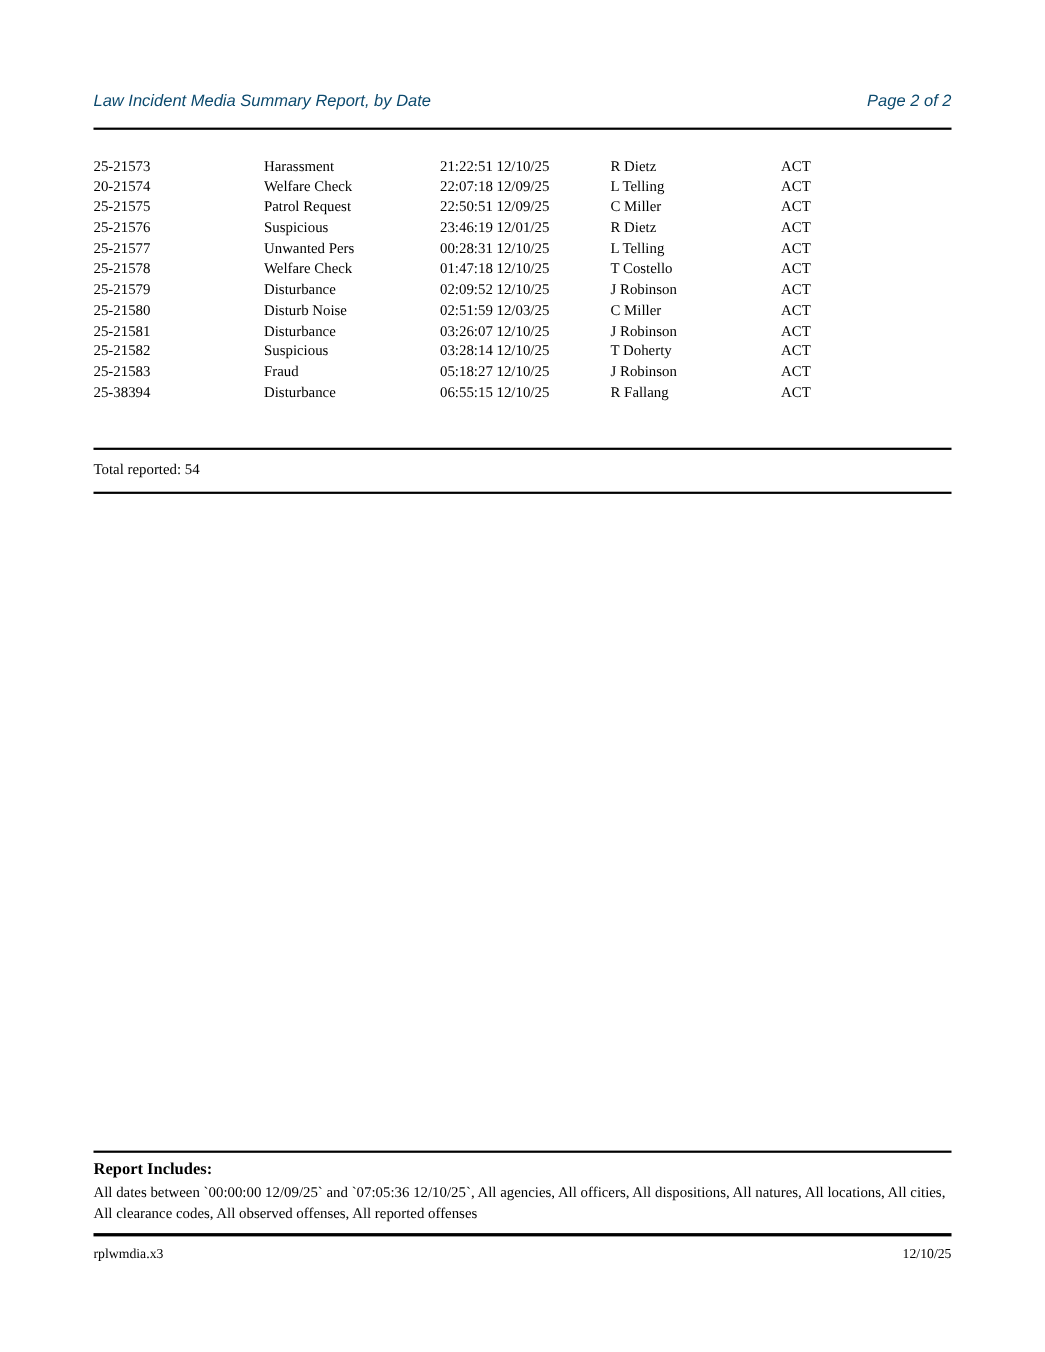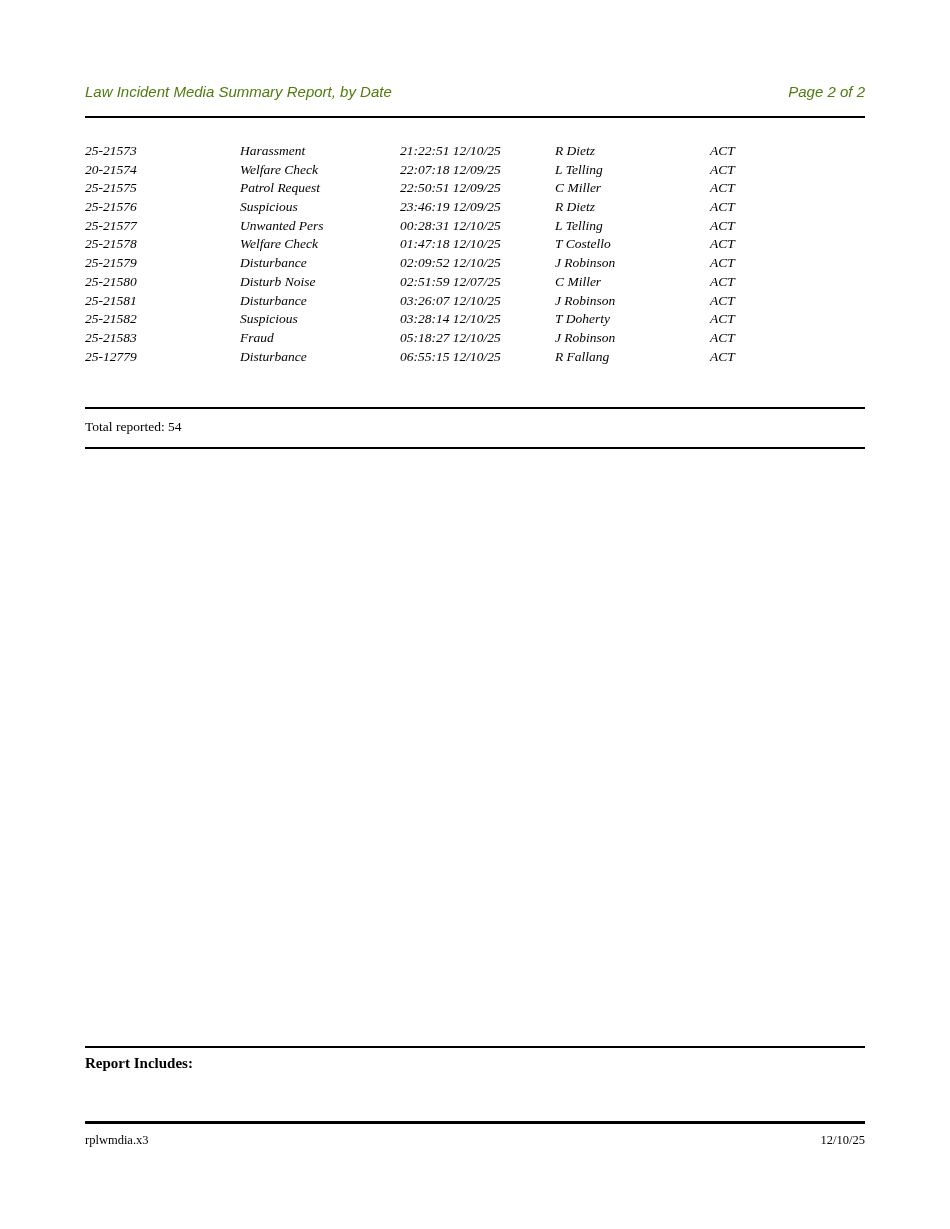--- a/index.html
+++ b/index.html
@@ -21,21 +21,21 @@
     position: absolute;
     left: 85px;
     right: 85px;
     top: 83px;
     display: flex;
     justify-content: space-between;
     font-family: "Liberation Sans", sans-serif;
     font-style: italic;
     font-size: 15px;
     line-height: 18px;
-    color: #4d7c0f;
+    color: #0c4a6e;
   }
   .rule {
     position: absolute;
     left: 85px;
     width: 780px;
     background: #000000;
   }
   .rule-1 { top: 116px; height: 2px; }
   .rule-2 { top: 407px; height: 2px; }
   .rule-3 { top: 447px; height: 2px; }
@@ -61,21 +61,20 @@
   }
   .table-header-row .col-label {
     text-decoration: underline;
     justify-self: start;
   }
   .table-rows { margin-top: 1px; }
   .table-row {
     height: 18.7px;
     line-height: 18.7px;
     white-space: nowrap;
-    font-style: italic;
   }
 
   .total-line {
     position: absolute;
     left: 85px;
     top: 418px;
     font-size: 13.5px;
     line-height: 17px;
   }
 
@@ -138,21 +137,21 @@
         <div class="table-row">
           <span>25-21575</span>
           <span>Patrol Request</span>
           <span>22:50:51 12/09/25</span>
           <span>C Miller</span>
           <span>ACT</span>
         </div>
         <div class="table-row">
           <span>25-21576</span>
           <span>Suspicious</span>
-          <span>23:46:19 12/09/25</span>
+          <span>23:46:19 12/01/25</span>
           <span>R Dietz</span>
           <span>ACT</span>
         </div>
         <div class="table-row">
           <span>25-21577</span>
           <span>Unwanted Pers</span>
           <span>00:28:31 12/10/25</span>
           <span>L Telling</span>
           <span>ACT</span>
         </div>
@@ -166,21 +165,21 @@
         <div class="table-row">
           <span>25-21579</span>
           <span>Disturbance</span>
           <span>02:09:52 12/10/25</span>
           <span>J Robinson</span>
           <span>ACT</span>
         </div>
         <div class="table-row">
           <span>25-21580</span>
           <span>Disturb Noise</span>
-          <span>02:51:59 12/07/25</span>
+          <span>02:51:59 12/03/25</span>
           <span>C Miller</span>
           <span>ACT</span>
         </div>
         <div class="table-row">
           <span>25-21581</span>
           <span>Disturbance</span>
           <span>03:26:07 12/10/25</span>
           <span>J Robinson</span>
           <span>ACT</span>
         </div>
@@ -192,38 +191,39 @@
           <span>ACT</span>
         </div>
         <div class="table-row">
           <span>25-21583</span>
           <span>Fraud</span>
           <span>05:18:27 12/10/25</span>
           <span>J Robinson</span>
           <span>ACT</span>
         </div>
         <div class="table-row">
-          <span>25-12779</span>
+          <span>25-38394</span>
           <span>Disturbance</span>
           <span>06:55:15 12/10/25</span>
           <span>R Fallang</span>
           <span>ACT</span>
         </div>
       </div>
   </div>
 
   <div class="rule rule-2"></div>
 
   <div class="total-line">Total reported: 54</div>
 
   <div class="rule rule-3"></div>
 
   <div class="rule rule-4"></div>
 
   <div class="includes-heading">Report Includes:</div>
+  <div class="includes-body">All dates between `00:00:00 12/09/25` and `07:05:36 12/10/25`, All agencies, All officers, All dispositions, All natures, All locations, All cities, All clearance codes, All observed offenses, All reported offenses</div>
 
   <div class="rule rule-5"></div>
 
   <div class="page-footer">
     <span>rplwmdia.x3</span>
     <span>12/10/25</span>
   </div>
 
 </div>
 

